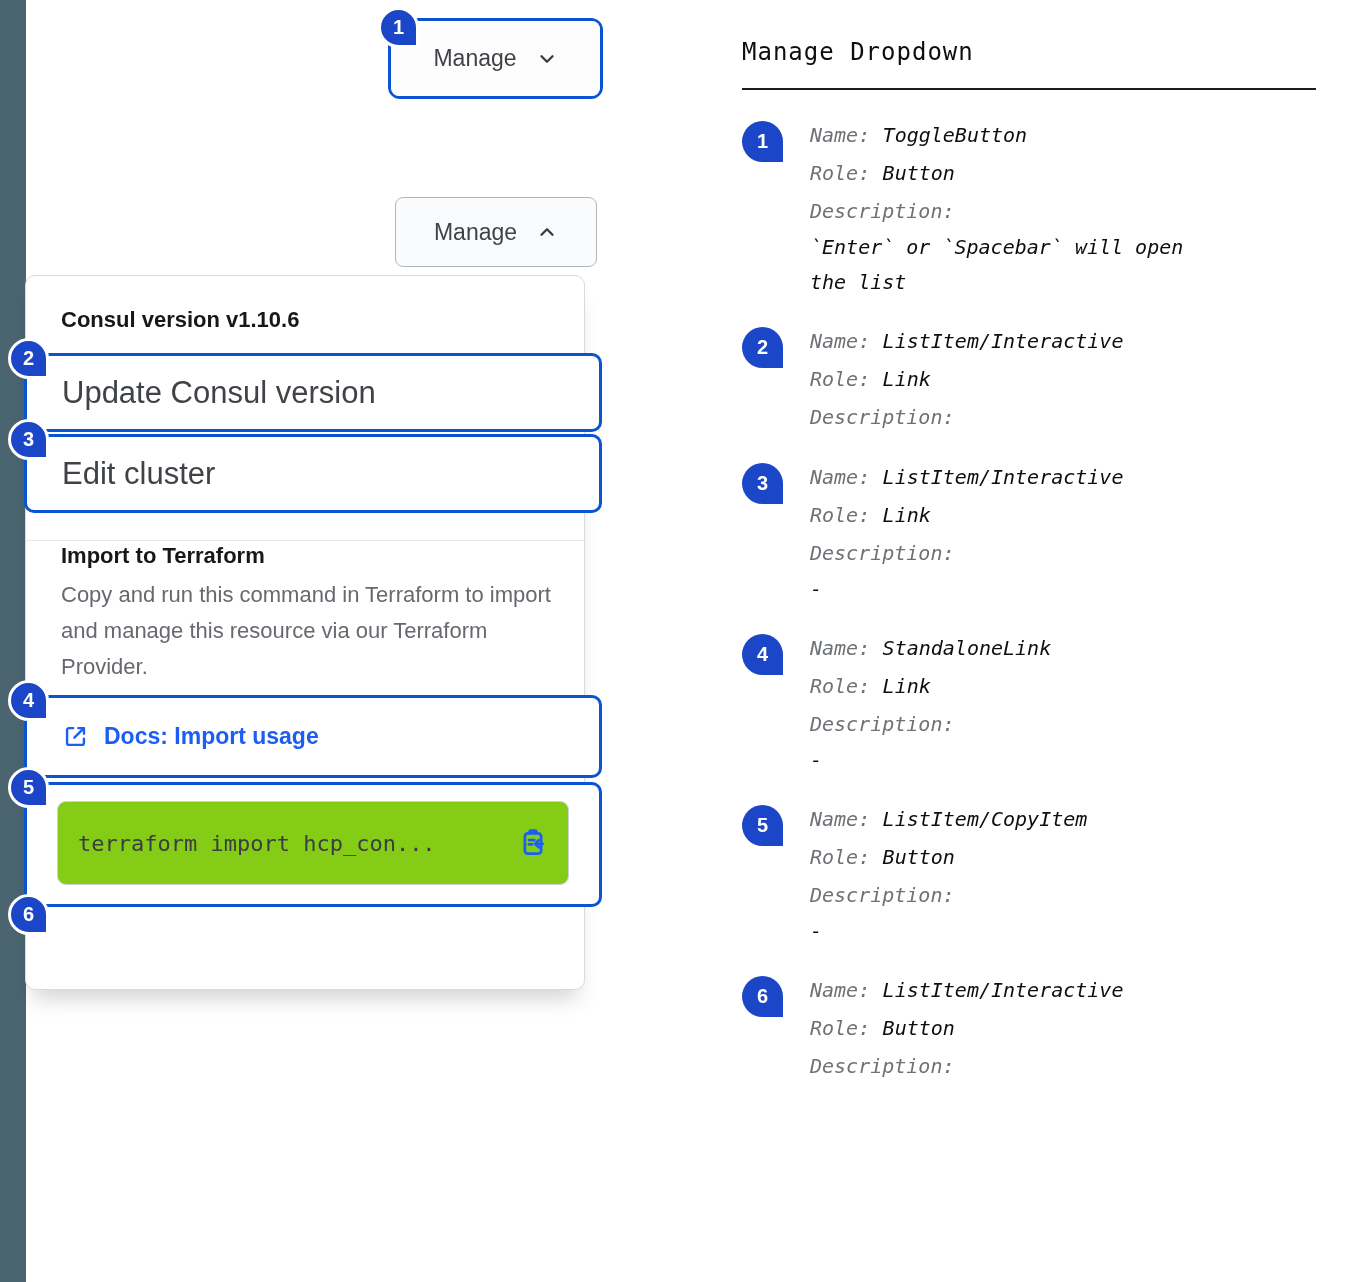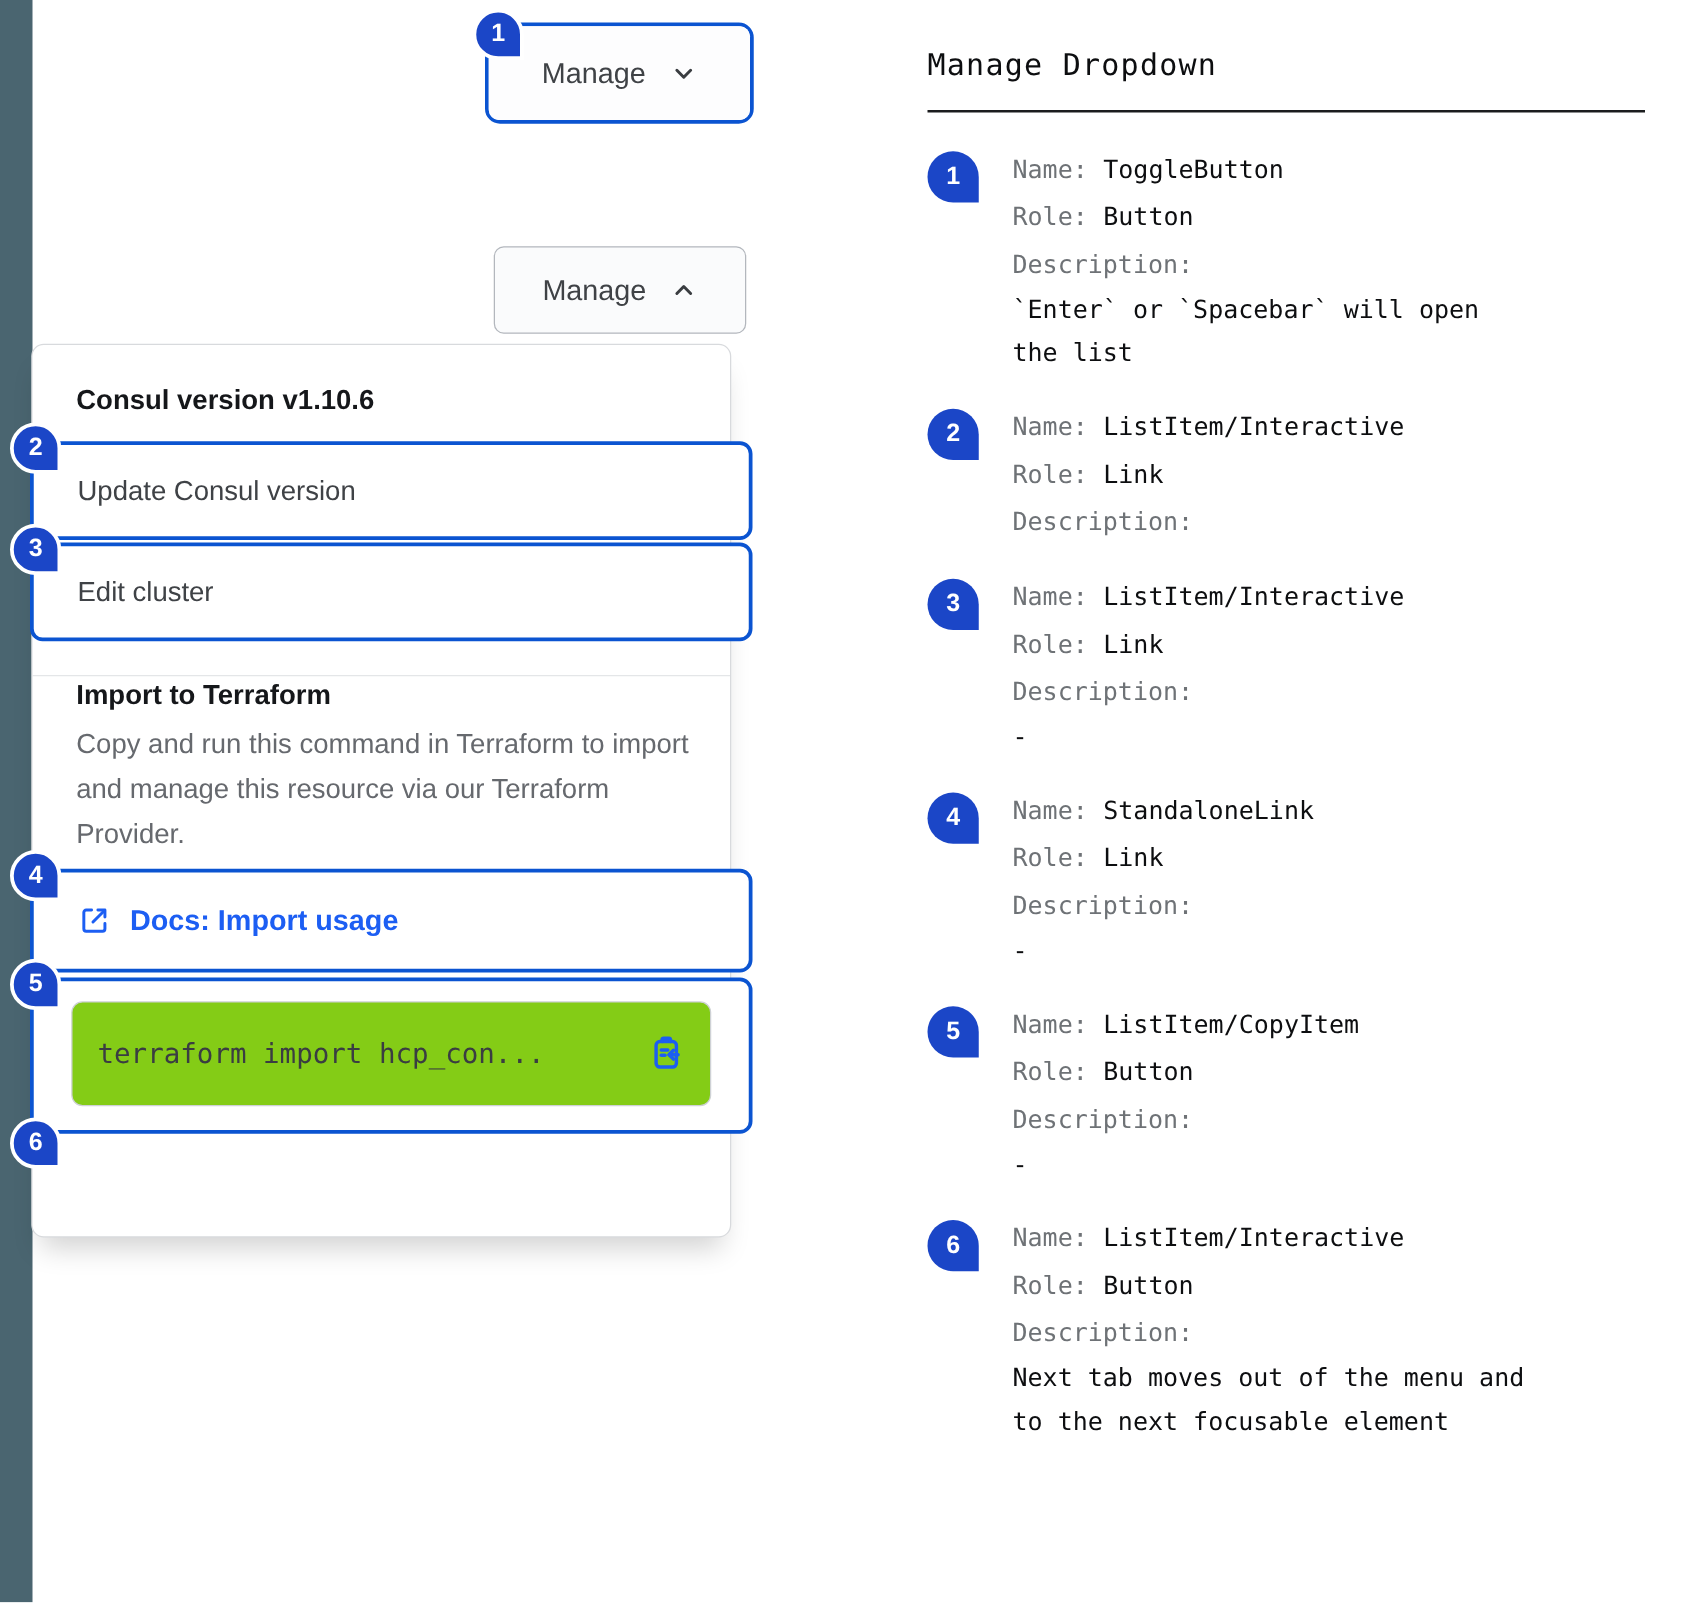--- a/index.html
+++ b/index.html
@@ -56,21 +56,21 @@
     display:flex;align-items:center;
   }
   .box-update{top:77px;height:79px;}
   .box-edit{top:158px;height:79px;}
   .box-docs{top:419px;height:83px;}
   .box-code{top:506px;height:125px;}
   .box-delete{top:633px;height:80px;}
   .dd-item{
     width:100%;height:100%;display:flex;align-items:center;gap:16px;padding-left:35px;
     background:transparent;border:none;border-radius:8px;text-align:left;
-    font-family:"Liberation Sans",sans-serif;font-size:22px;color:var(--text);cursor:pointer;
+    font-family:"Liberation Sans",sans-serif;font-size:31px;color:var(--text);cursor:pointer;
   }
   .dd-divider{position:absolute;left:0;top:264px;width:100%;height:1px;background:#e4e6e8;}
   .dd-section-title{position:absolute;left:35px;top:267px;font-size:22px;font-weight:bold;color:var(--heading);}
   .dd-desc{
     position:absolute;left:35px;top:301px;width:505px;
     font-size:22px;line-height:36px;color:var(--muted);
   }
   .docs-link{
     display:flex;align-items:center;gap:15px;padding-left:35px;width:100%;
     font-size:23px;font-weight:600;color:var(--link);text-decoration:none;cursor:pointer;
@@ -84,21 +84,21 @@
   .copy-btn{background:none;border:none;cursor:pointer;display:flex;align-items:center;padding:0;}
   .danger-item{color:var(--danger);font-weight:600;}
 
   
   .right-panel{position:absolute;left:742px;top:38px;width:580px;font-family:"DejaVu Sans Mono","Liberation Mono",monospace;}
   .rp-title{font-size:24px;font-weight:normal;color:var(--value);letter-spacing:1px;}
   .rp-rule{width:574px;height:2px;background:#1b1c1e;margin-top:22px;}
   .rp-items{margin-top:26px;}
   .a-item{display:flex;margin-bottom:22px;}
   .a-item .badge{flex:0 0 41px;margin-right:27px;margin-top:5px;}
-  .a-text{flex:1;}
+  .a-text{flex:1;font-style:italic;}
   .a-line{font-size:20px;line-height:38px;white-space:nowrap;}
   .a-lbl{color:var(--label);margin-right:0.62em;}
   .a-val{color:var(--value);}
   .a-desc{font-size:20px;line-height:35px;color:var(--value);width:416px;}
 
   svg{display:block;}
 </style>
 </head>
 <body>
 
@@ -239,20 +239,19 @@
           <div class="a-desc">-</div>
         </div>
       </div>
 
       <div class="a-item">
         <div class="badge">6</div>
         <div class="a-text">
           <div class="a-line"><span class="a-lbl">Name:</span><span class="a-val">ListItem/Interactive</span></div>
           <div class="a-line"><span class="a-lbl">Role:</span><span class="a-val">Button</span></div>
           <div class="a-line"><span class="a-lbl">Description:</span></div>
-          <div class="a-desc">Next tab moves out of the menu and to the next focusable element</div>
         </div>
       </div>
 
     </div>
   </div>
 
 </div>
 
 </body></html>

